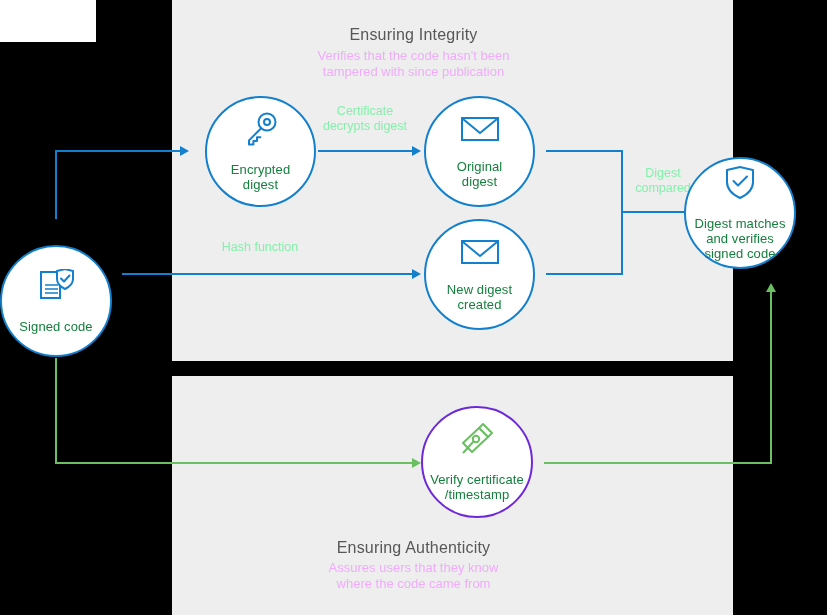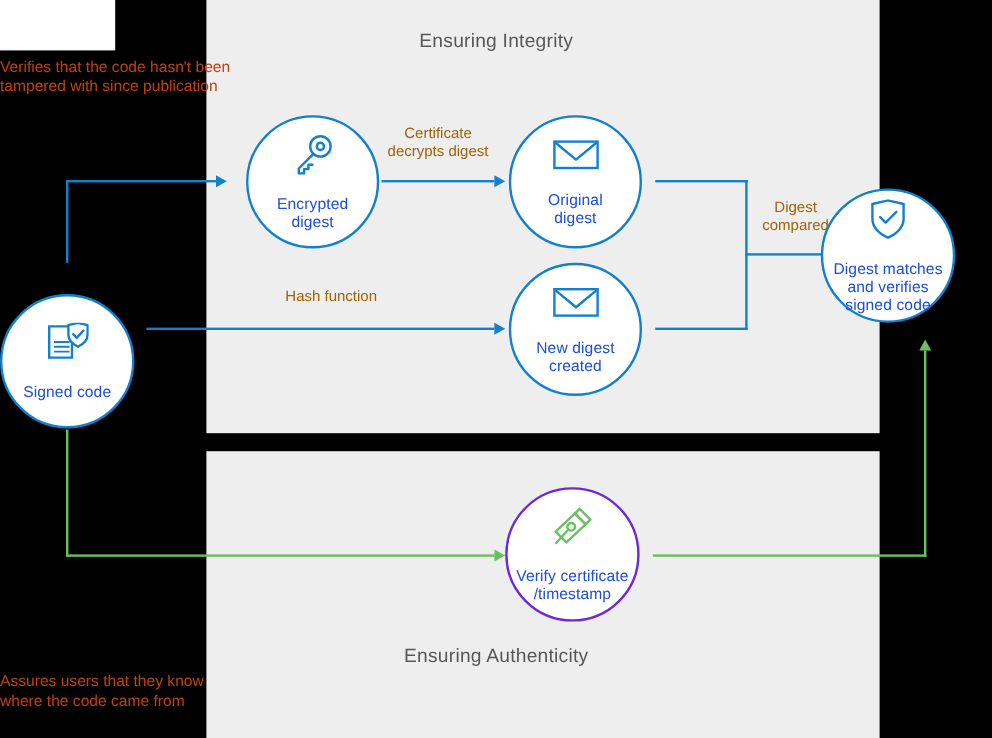--- a/index.html
+++ b/index.html
@@ -19,21 +19,21 @@
     border-radius:50%;
     background:#ffffff;
     box-sizing:border-box;
     display:flex;
     flex-direction:column;
     align-items:center;
     justify-content:center;
     text-align:center;
   }
   .node .label{
-    color:#1d4ed8;
+    color:#15803d;
     font-size:13px;
     line-height:15px;
     letter-spacing:0.1px;
     margin-top:16px;
     white-space:pre-line;
   }
   .node .glyph{display:block;line-height:0;}
   .blue{border:2px solid #1380cd;}
   .green{border:2px solid #6d28d9;}
 
@@ -52,40 +52,41 @@
   .arrow-r.g{border-left-color:#6bbf63;}
   .arrow-u{
     border-left:5px solid transparent;
     border-right:5px solid transparent;
     border-bottom:9px solid #6bbf63;
   }
 
   
   .edge-label{
     position:absolute;
-    color:#a16207;
+    color:#86efac;
     font-size:12.5px;
     line-height:15px;
     text-align:center;
     white-space:pre-line;
   }
 
   
   .sect-title{
     position:absolute;
     width:100%;
     text-align:center;
     color:#575757;
     font-size:16px;
     letter-spacing:0.2px;
   }
   .sect-sub{
     position:absolute;
     width:100%;
-    color:#c2410c;
+    text-align:center;
+    color:#f0abfc;
     font-size:13px;
     line-height:16px;
     white-space:pre-line;
   }
 </style>
 </head>
 <body>
 
 <div id="stage">
 
@@ -120,21 +121,21 @@
   <div class="ln v g" style="left:55px;top:358px;height:106px;"></div>
   <div class="ln h g" style="left:55px;top:462px;width:357px;"></div>
   <div class="arrow arrow-r g" style="left:412px;top:458px;"></div>
 
   <div class="ln h g" style="left:544px;top:462px;width:228px;"></div>
   <div class="ln v g" style="left:770px;top:292px;height:172px;"></div>
   <div class="arrow arrow-u" style="left:766px;top:283px;"></div>
 
   <div class="edge-label" style="left:305px;top:104px;width:120px;">Certificate
 decrypts digest</div>
-  <div class="edge-label" style="left:216px;top:240px;width:120px;">Hash function</div>
+  <div class="edge-label" style="left:200px;top:240px;width:120px;">Hash function</div>
   <div class="edge-label" style="left:618px;top:166px;width:90px;">Digest
 compared</div>
 
   <div class="node blue" style="left:0px;top:245px;width:112px;height:112px;">
     <span class="glyph">
       <svg width="36" height="34" viewBox="0 0 36 34" fill="none">
         <path d="M5 3 h17 v26 h-19 v-26 z" stroke="#1380cd" stroke-width="2" fill="#fff"></path>
         <path d="M7 16 h13 M7 20 h13 M7 24 h13" stroke="#1380cd" stroke-width="1.6"></path>
         <path d="M19 2 l8-2 8 2 v8 c0 5-4 8-8 10 -4-2-8-5-8-10 z" stroke="#1380cd" stroke-width="2" fill="#fff"></path>
         <path d="M23 9.5 l3 3 5.5-6" stroke="#1380cd" stroke-width="2" fill="none" stroke-linecap="round" stroke-linejoin="round"></path>

